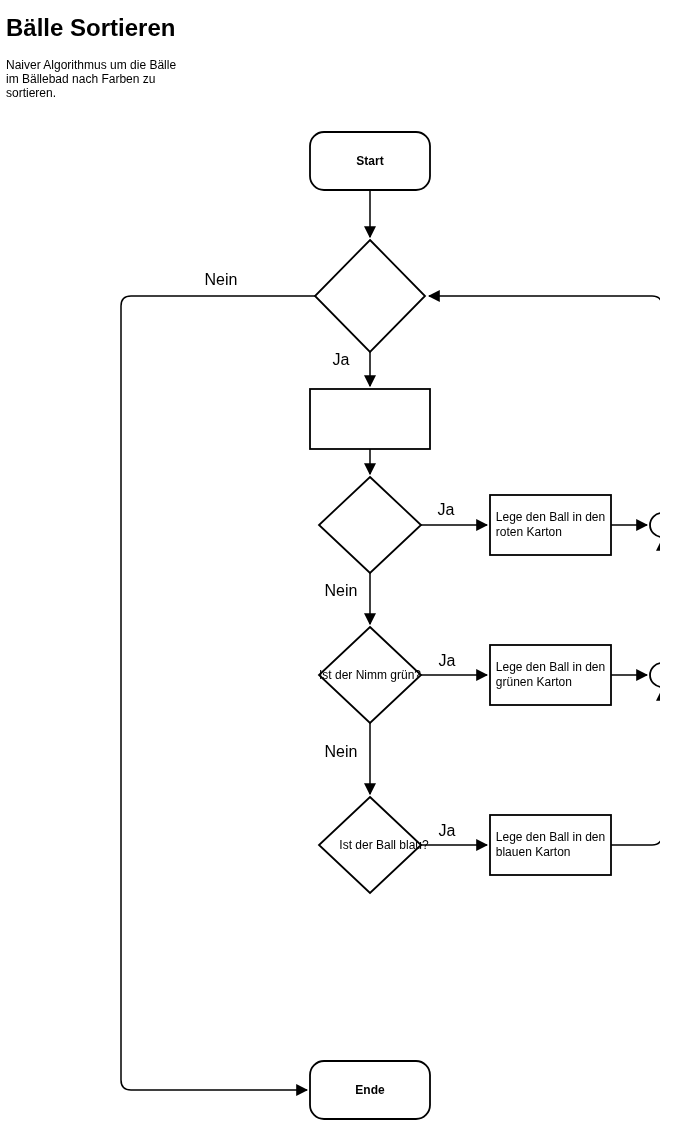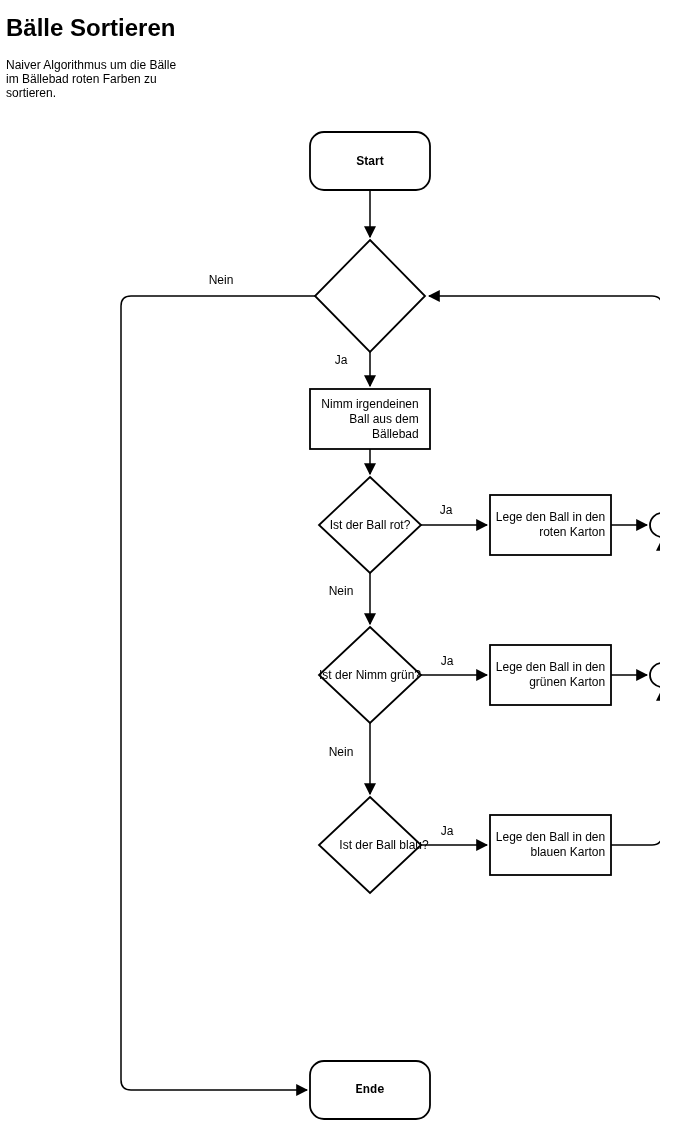--- a/index.html
+++ b/index.html
@@ -37,33 +37,33 @@
     font-size: 12px;
     line-height: 1.15;
     margin: 0;
     white-space: pre-line;
   }
   .node-label {
     position: absolute;
     display: flex;
     align-items: center;
     justify-content: center;
-    text-align: right;
+    text-align: left;
     font-size: 12px;
     line-height: 1.25;
     white-space: pre;
     pointer-events: none;
   }
   .node-label.bold {
     font-weight: bold;
   }
   .edge-label {
     position: absolute;
     transform: translate(-50%, -50%);
-    font-size: 12px;
+    font-size: 16px;
     line-height: 1;
     background: #ffffff;
     padding: 1px 2px;
     white-space: nowrap;
     pointer-events: none;
   }
 </style>
 </head>
 <body>
 
@@ -104,37 +104,33 @@
       <rect x="490" y="645" width="121" height="60"></rect>
       <circle cx="662" cy="675" r="12"></circle>
       <polygon points="370,797 421,845 370,893 319,845"></polygon>
       <rect x="490" y="815" width="121" height="60"></rect>
       <rect x="310" y="1061" width="120" height="58" rx="14" ry="14"></rect>
     </g>
   </svg>
 
   <h1 class="page-title">Bälle Sortieren</h1>
   <p class="page-subtitle">Naiver Algorithmus um die Bälle
-im Bällebad roten Farben zu
+im Bällebad nach Farben zu
 sortieren.</p>
 
   <div class="node-label bold" style="left:310px; top:132px; width:120px; height:58px;">Start</div>
-  <div class="node-label" style="left:310px; top:389px; width:120px; height:60px;">Nimm irgendeinen
-Ball aus dem
-Bällebad</div>
-  <div class="node-label" style="left:310px; top:477px; width:120px; height:96px;">Ist der Ball rot?</div>
   <div class="node-label" style="left:490px; top:495px; width:121px; height:60px;">Lege den Ball in den
 roten Karton</div>
   <div class="node-label" style="left:310px; top:627px; width:120px; height:96px;">Ist der Nimm grün?</div>
   <div class="node-label" style="left:490px; top:645px; width:121px; height:60px;">Lege den Ball in den
 grünen Karton</div>
   <div class="node-label" style="left:324px; top:797px; width:120px; height:96px;">Ist der Ball blau?</div>
   <div class="node-label" style="left:490px; top:815px; width:121px; height:60px;">Lege den Ball in den
 blauen Karton</div>
-  <div class="node-label bold" style="left:310px; top:1061px; width:120px; height:58px;font-family:Liberation Mono, monospace;">Ende</div>
+  <div class="node-label bold" style="left:310px; top:1061px; width:120px; height:58px;">Ende</div>
 
   <div class="edge-label" style="left:221px; top:280px;">Nein</div>
   <div class="edge-label" style="left:341px; top:360px;">Ja</div>
   <div class="edge-label" style="left:446px; top:510px;">Ja</div>
   <div class="edge-label" style="left:341px; top:591px;">Nein</div>
   <div class="edge-label" style="left:447px; top:661px;">Ja</div>
   <div class="edge-label" style="left:341px; top:752px;">Nein</div>
   <div class="edge-label" style="left:447px; top:831px;">Ja</div>
 
 </div>

